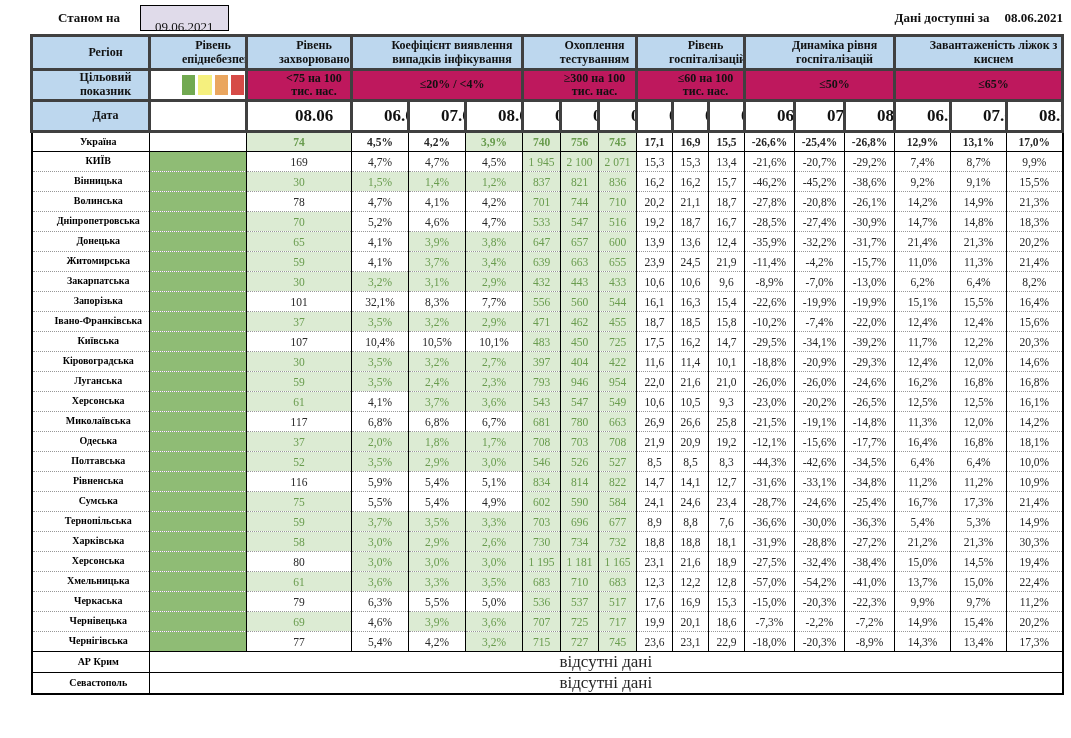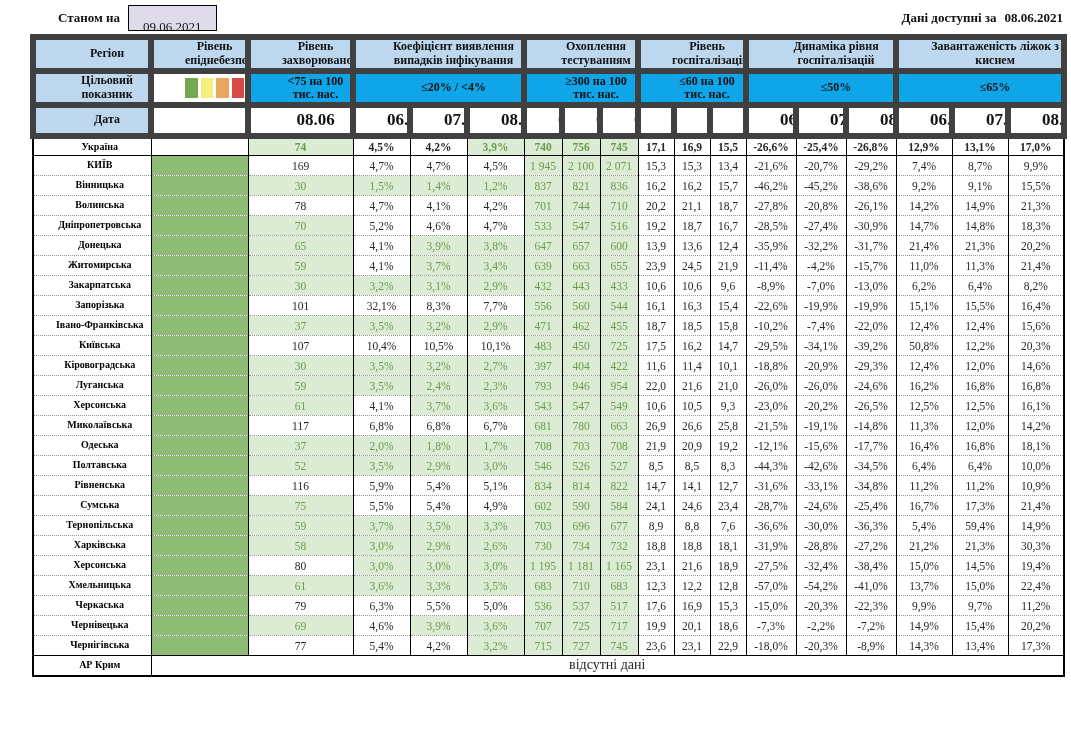--- a/index.html
+++ b/index.html
@@ -12,50 +12,50 @@
 
   .title-bar {
     margin:13px 63px 0 65px; padding:2px 6px;
     background:var(--title_bg); color:var(--title_fg);
     font-size:15.5px; font-weight:bold; text-align:center; letter-spacing:.2px;
   }
   .meta-row {
     display:flex; align-items:center;
     margin:5px 8px 3px 30px; width:1033px; font-size:13px; font-weight:bold;
   }
-  .asof-label { margin-left:28px; margin-right:8px; }
+  .asof-label { margin-left:28px; margin-right:20px; }
   .asof-box {
     background:var(--date_box_bg); border:1.5px solid #000;
     padding:12px 14px; height:23px; line-height:18px; font-weight:normal;
   }
   .meta-spacer { flex:1; }
-  .avail-label { margin-right:8px; }
+  .avail-label { margin-right:15px; }
 
   table { table-layout:fixed; width:1031px; margin-left:30px; border-collapse:collapse; border:2px solid #000; }
   th, td { border:1px solid #000; padding:0 1px; text-align:center; vertical-align:middle; overflow:hidden; }
-  thead th, thead td { border:6px solid #404040;padding-left:31px; }
+  thead th, thead td { border:3px solid #404040;padding-left:31px; }
   .hb { background:var(--header_bg); font-weight:bold; font-size:12px; line-height:1.15; }
   tr.h1 th { height:34px; }
   tr.h2 th, tr.h2 td { height:31px; }
   tr.h3 th, tr.h3 td { height:31px; }
-  .target { background:#0ea5e9; font-weight:bold; font-size:12px; line-height:1.1; }
+  .target { background:#be185d; font-weight:bold; font-size:12px; line-height:1.1; }
   .dt { background:#fff; font-weight:bold; font-size:17px; }
   .legend-cell { background:#fff; }
   .legend { display:flex; justify-content:center; gap:3px; }
   .legend .sq { width:14px; height:20px; display:inline-block; }
 
   tbody td { height:20px; font-size:11.5px; color:#262626; border-top:1px dotted #979797; border-bottom:1px dotted #979797; }
   tbody tr:first-child td { border-top:1.5px solid #000; border-bottom:1.2px solid #000; }
   tbody td.rname { text-align:center; padding-left:16px; font-weight:bold; font-size:10px; color:#000; line-height:1.05; }
   tbody td.g { background:var(--good_bg); color:var(--good_text); }
   tbody td.dg { background:var(--danger_fill); }
   tbody tr.bold td { font-weight:bold; }
   td.gb, th.gb { border-left:1.5px solid #000; }
   tbody tr.nodata-row td { border-top:1.2px solid #000; border-bottom:1.2px solid #000;margin-top:20px; }
-  td.nodata { font-size:14px; color:#262626; }
+  td.nodata { font-size:17px; color:#262626; }
 </style>
 </head>
 <body>
 
 <div class="page">
 
 
   <div class="meta-row">
     <span class="asof-label">Станом на</span>
     <span class="asof-box">09.06.2021</span>
@@ -344,21 +344,21 @@
           <td class="">10,1%</td>
           <td class="gb g">483</td>
           <td class=" g">450</td>
           <td class=" g">725</td>
           <td class="gb">17,5</td>
           <td class="">16,2</td>
           <td class="">14,7</td>
           <td class="gb">-29,5%</td>
           <td class="">-34,1%</td>
           <td class="">-39,2%</td>
-          <td class="gb">50,8%</td>
+          <td class="gb">11,7%</td>
           <td class="">12,2%</td>
           <td class="">20,3%</td>
         </tr>
         <tr>
           <td class="rname">Кіровоградська</td>
           <td class="gb dg"></td>
           <td class="gb g">30</td>
           <td class="gb g">3,5%</td>
           <td class=" g">3,2%</td>
           <td class=" g">2,7%</td>
@@ -525,21 +525,21 @@
           <td class="gb g">703</td>
           <td class=" g">696</td>
           <td class=" g">677</td>
           <td class="gb">8,9</td>
           <td class="">8,8</td>
           <td class="">7,6</td>
           <td class="gb">-36,6%</td>
           <td class="">-30,0%</td>
           <td class="">-36,3%</td>
           <td class="gb">5,4%</td>
-          <td class="">59,4%</td>
+          <td class="">5,3%</td>
           <td class="">14,9%</td>
         </tr>
         <tr>
           <td class="rname">Харківська</td>
           <td class="gb dg"></td>
           <td class="gb g">58</td>
           <td class="gb g">3,0%</td>
           <td class=" g">2,9%</td>
           <td class=" g">2,6%</td>
           <td class="gb g">730</td>
@@ -652,15 +652,19 @@
           <td class="">-20,3%</td>
           <td class="">-8,9%</td>
           <td class="gb">14,3%</td>
           <td class="">13,4%</td>
           <td class="">17,3%</td>
         </tr>
         <tr class="nodata-row">
           <td class="rname">АР Крим</td>
           <td class="nodata gb" colspan="17">відсутні дані</td>
         </tr>
+        <tr class="nodata-row">
+          <td class="rname">Севастополь</td>
+          <td class="nodata gb" colspan="17">відсутні дані</td>
+        </tr>
       </tbody>
   </table>
 </div>
 
 </body></html>

